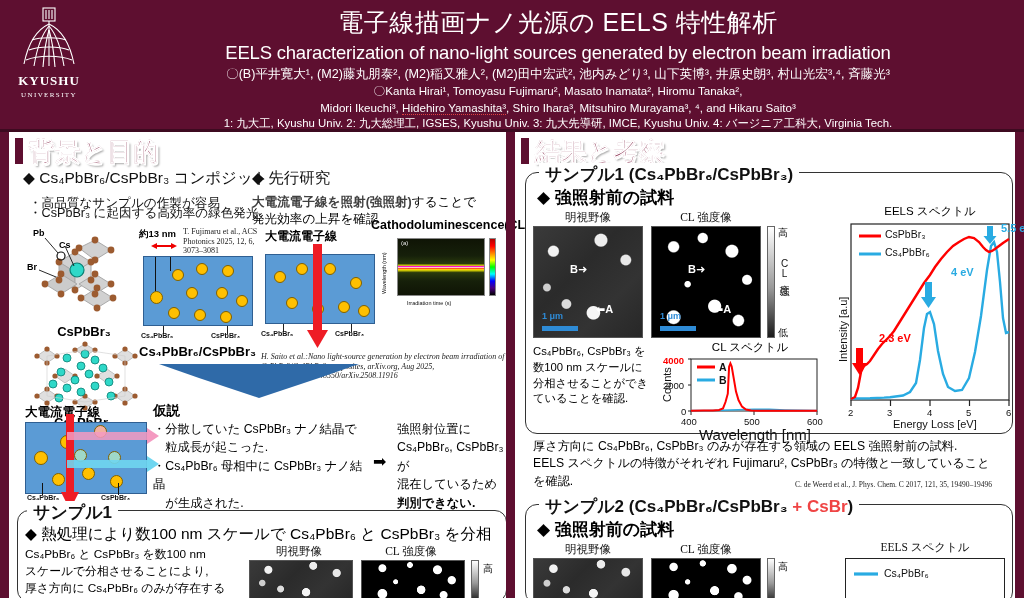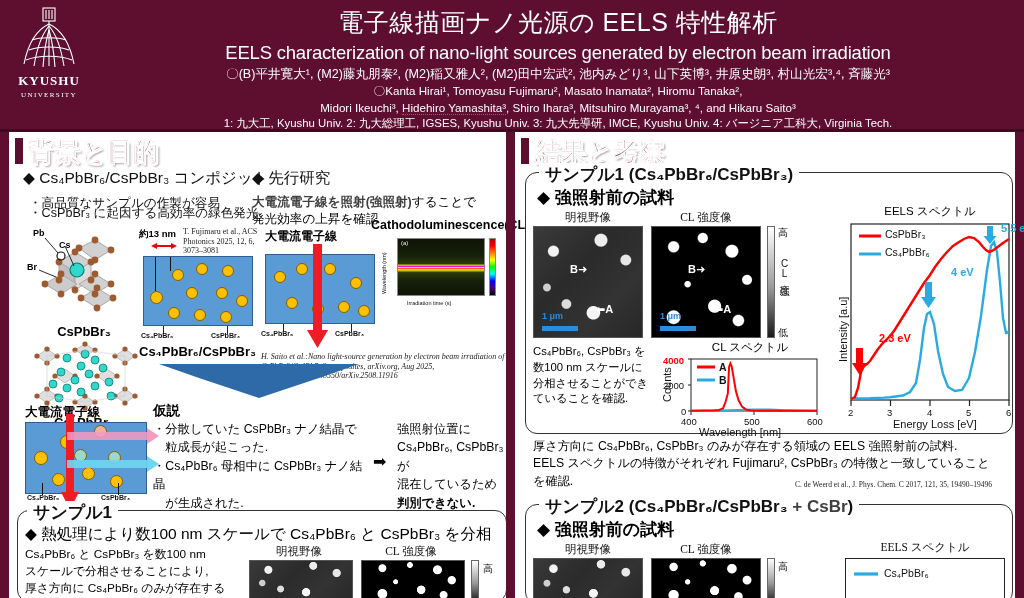--- a/index.html
+++ b/index.html
@@ -502,21 +502,21 @@
         </svg>
         <span class="legtxt" style="left:74px; top:21px; font-weight:bold;">A</span>
         <span class="legtxt" style="left:74px; top:34px; font-weight:bold;">B</span>
         <span class="ax" style="left:18px; top:15px; color:#ff0000; font-weight:bold;">4000</span>
         <span class="ax" style="left:18px; top:40px;">2000</span>
         <span class="ax" style="left:36px; top:66px;">0</span>
         <span class="ax" style="left:36px; top:76px;">400</span>
         <span class="ax" style="left:99px; top:76px;">500</span>
         <span class="ax" style="left:162px; top:76px;">600</span>
         <span class="ax-v" style="left:16px; top:62px; font-size:11px;">Counts</span>
-        <span class="ax" style="left:54px; top:86px; font-size:11px;">Wavelength [nm]</span>
+        <span class="ax" style="left:54px; top:86px; font-size:15px;">Wavelength [nm]</span>
       </div>
 
       <div style="position:absolute; left:310px; top:72px; width:192px; height:226px;">
         <div style="position:absolute; left:20px; top:0; width:170px; text-align:center; font-size:11.5px;">EELS スペクトル</div>
         <svg width="192" height="206" style="position:absolute; left:0; top:16px;">
           <rect x="26" y="4" width="158" height="176" fill="#fff" stroke="#222" stroke-width="1.2"></rect>
 
           <g stroke="#222" stroke-width="1.2">
             <line x1="26" y1="180" x2="26" y2="186"></line>
             <line x1="65.5" y1="180" x2="65.5" y2="186"></line>
@@ -564,21 +564,21 @@
       </div>
 
       <div style="position:absolute; left:18px; top:306px; width:476px; font-size:12.2px; line-height:1.42;">
         <div>厚さ方向に Cs₄PbBr₆, CsPbBr₃ のみが存在する領域の EELS 強照射前の試料.</div>
         <div>EELS スペクトルの特徴がそれぞれ Fujimaru², CsPbBr₃ の特徴と一致していること</div>
         <div>を確認.</div>
       </div>
       <div class="ref" style="position:absolute; left:280px; top:348px;">C. de Weerd  et al., J. Phys. Chem. C 2017, 121, 35, 19490–19496</div>
 
       <div class="groupbox" style="left:10px; top:372px; width:488px; height:100px;"></div>
-      <div class="grouplabel" style="left:24px; top:363px;"><span>サンプル2 (Cs₄PbBr₆/CsPbBr₃ </span><span style="color:#404040;">+ CsBr</span><span>)</span></div>
+      <div class="grouplabel" style="left:24px; top:363px;"><span>サンプル2 (Cs₄PbBr₆/CsPbBr₃ </span><span style="color:#ef4444;">+ CsBr</span><span>)</span></div>
       <div style="position:absolute; left:22px; top:386px; font-size:17px; font-weight:bold;">◆ 強照射前の試料</div>
       <div class="cap" style="position:absolute; left:18px; top:410px; width:110px;">明視野像</div>
       <div class="cap" style="position:absolute; left:136px; top:410px; width:110px;">CL 強度像</div>
       <div class="micro bf" style="position:absolute; left:18px; top:426px; width:110px; height:46px;"></div>
       <div class="micro cl" style="position:absolute; left:136px; top:426px; width:110px; height:46px;"></div>
       <div class="cbar" style="left:252px; top:426px; height:46px;"></div>
       <div class="cbar-lab" style="left:263px; top:428px;">高</div>
       <div class="cap" style="position:absolute; left:330px; top:408px; width:160px;">EELS スペクトル</div>
       <div style="position:absolute; left:330px; top:426px; width:160px; height:46px; border:1.2px solid #222; background:#fff;">
         <svg width="60" height="14" style="position:absolute; left:6px; top:8px;">

